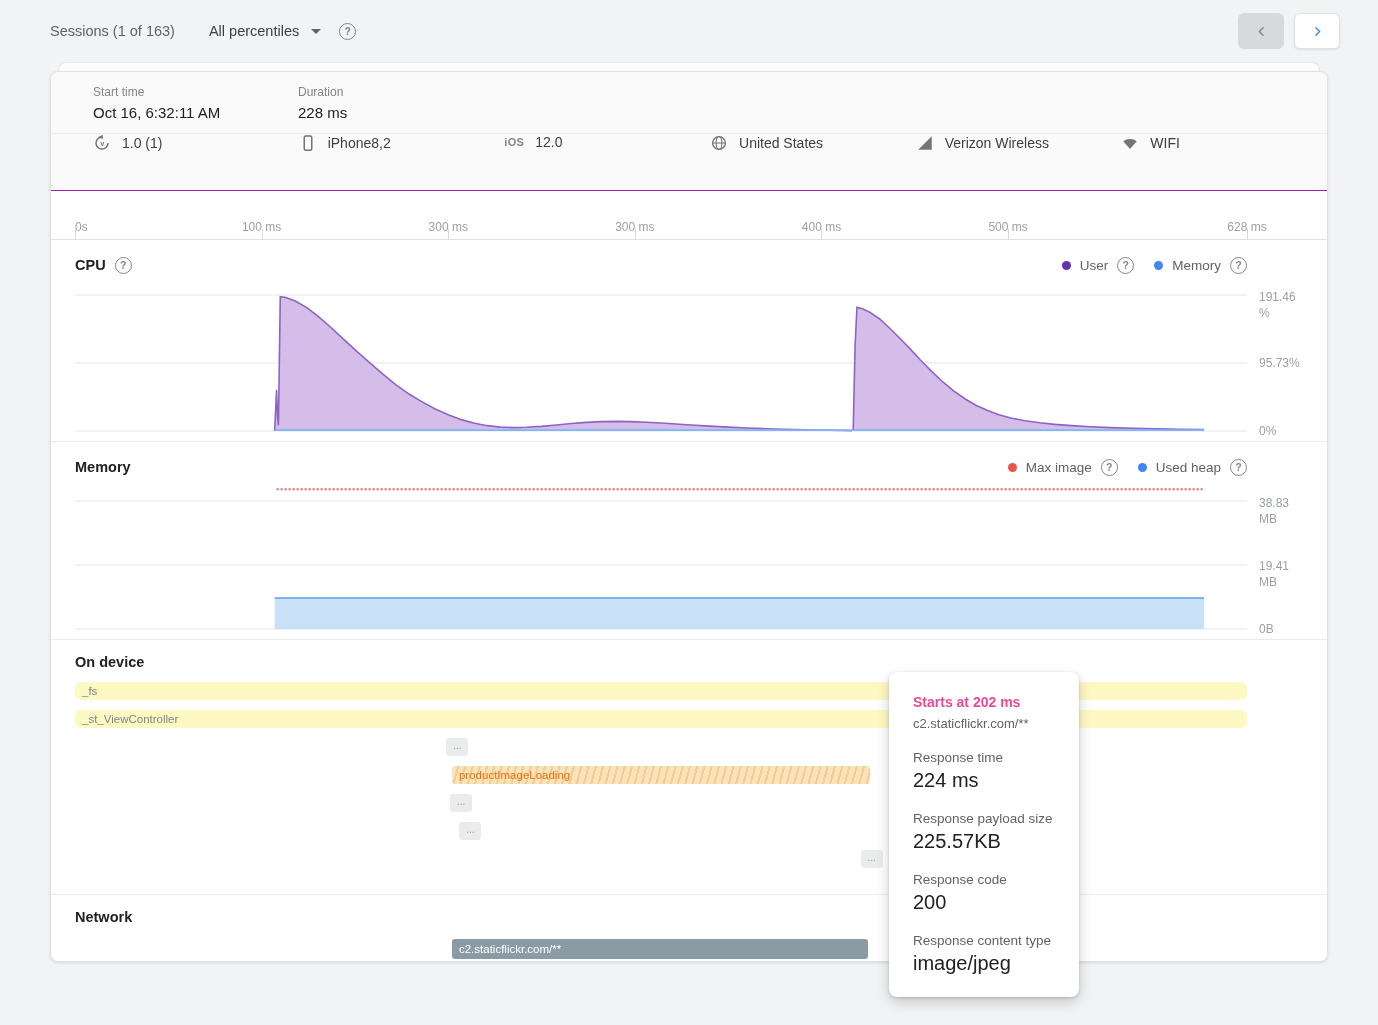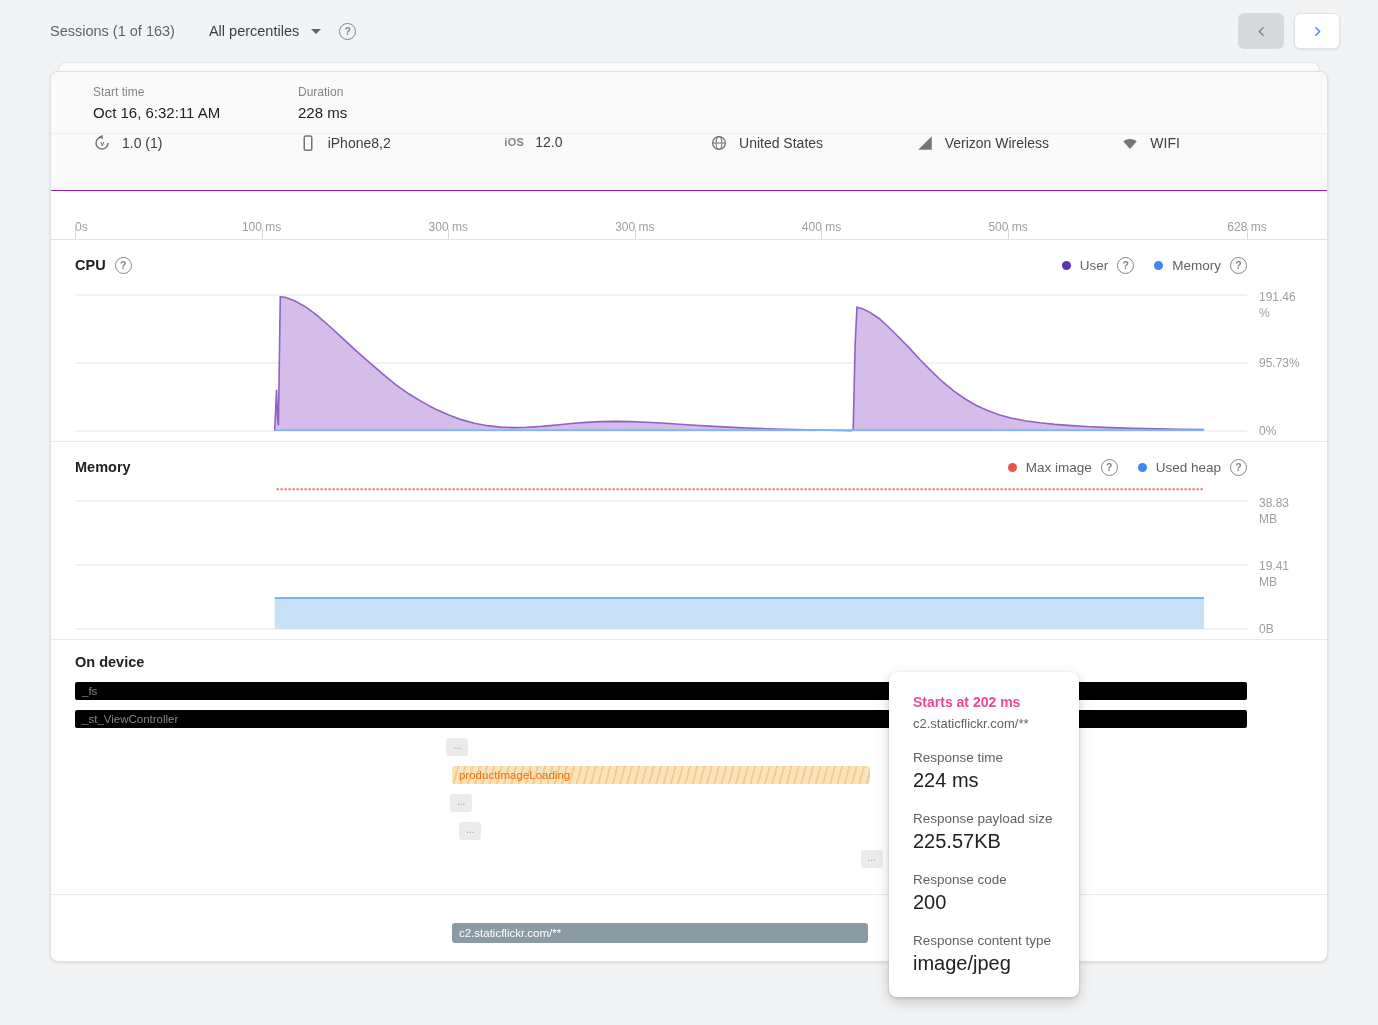--- a/index.html
+++ b/index.html
@@ -51,21 +51,21 @@
   .dot{width:9px;height:9px;border-radius:50%;flex:none;}
 
   .chart{position:relative;margin-top:4px;}
   .chart svg{position:absolute;inset:0;width:100%;height:100%;display:block;overflow:visible;}
   .ylab{position:absolute;left:calc(100% + 12px);width:48px;font-size:12px;color:#9aa0a6;line-height:1.35;}
 
   .lanes{position:relative;margin-top:12px;}
   .lane-row{position:relative;height:18px;margin-bottom:10px;}
   .bar{position:absolute;top:0;height:18px;line-height:18px;font-size:11.5px;border-radius:2px;
     padding-left:7px;box-sizing:border-box;white-space:nowrap;overflow:hidden;cursor:pointer;}
-  .bar.gray{background:#000000;color:#80868b;}
+  .bar.gray{background:#fef9c3;color:#80868b;border-radius:6px;}
   .bar.orange{background:#fae3bb;color:#e8710a;border-radius:3px;
     background-image:repeating-linear-gradient(105deg, rgba(255,255,255,0) 0 5px, rgba(224,153,56,.30) 5px 7px);}
   .bar.network{background:#8a9ba6;color:#fff;border-radius:3px;height:20px;line-height:20px;}
   .chip{position:absolute;top:0;width:22px;height:18px;background:#e9ebed;border-radius:3px;color:#9aa0a6;
     font-size:10px;line-height:15px;text-align:center;cursor:pointer;}
   .net-row{height:20px;margin-top:14px;}
 
   .tooltip{position:absolute;left:838px;top:600px;width:190px;box-sizing:border-box;background:#fff;
     border-radius:8px;padding:22px 24px 22px 24px;z-index:6;
     box-shadow:0 1px 3px rgba(0,0,0,.16),0 5px 14px rgba(0,0,0,.18);}
@@ -273,20 +273,23 @@
         <div class="lane-row">
           <div class="chip" style="left: 32.8025%;">...</div>
         </div>
         <div class="lane-row">
           <div class="chip" style="left: 67.0382%;">...</div>
         </div>
       </div>
   </div>
 
   <div class="section last" style="padding:14px 80px 8px 24px">
+    <div class="sec-title">
+      <span>Network</span>
+    </div>
     <div class="lanes" id="network-lanes" style="margin-top:0">
         <div class="lane-row net-row">
           <div class="bar network" style="left: 32.1656%; width: 35.5096%;">c2.staticflickr.com/**</div>
         </div>
       </div>
   </div>
 
   <div class="tooltip">
     <div class="tt-title">Starts at 202 ms</div>
     <div class="tt-sub">c2.staticflickr.com/**</div>

